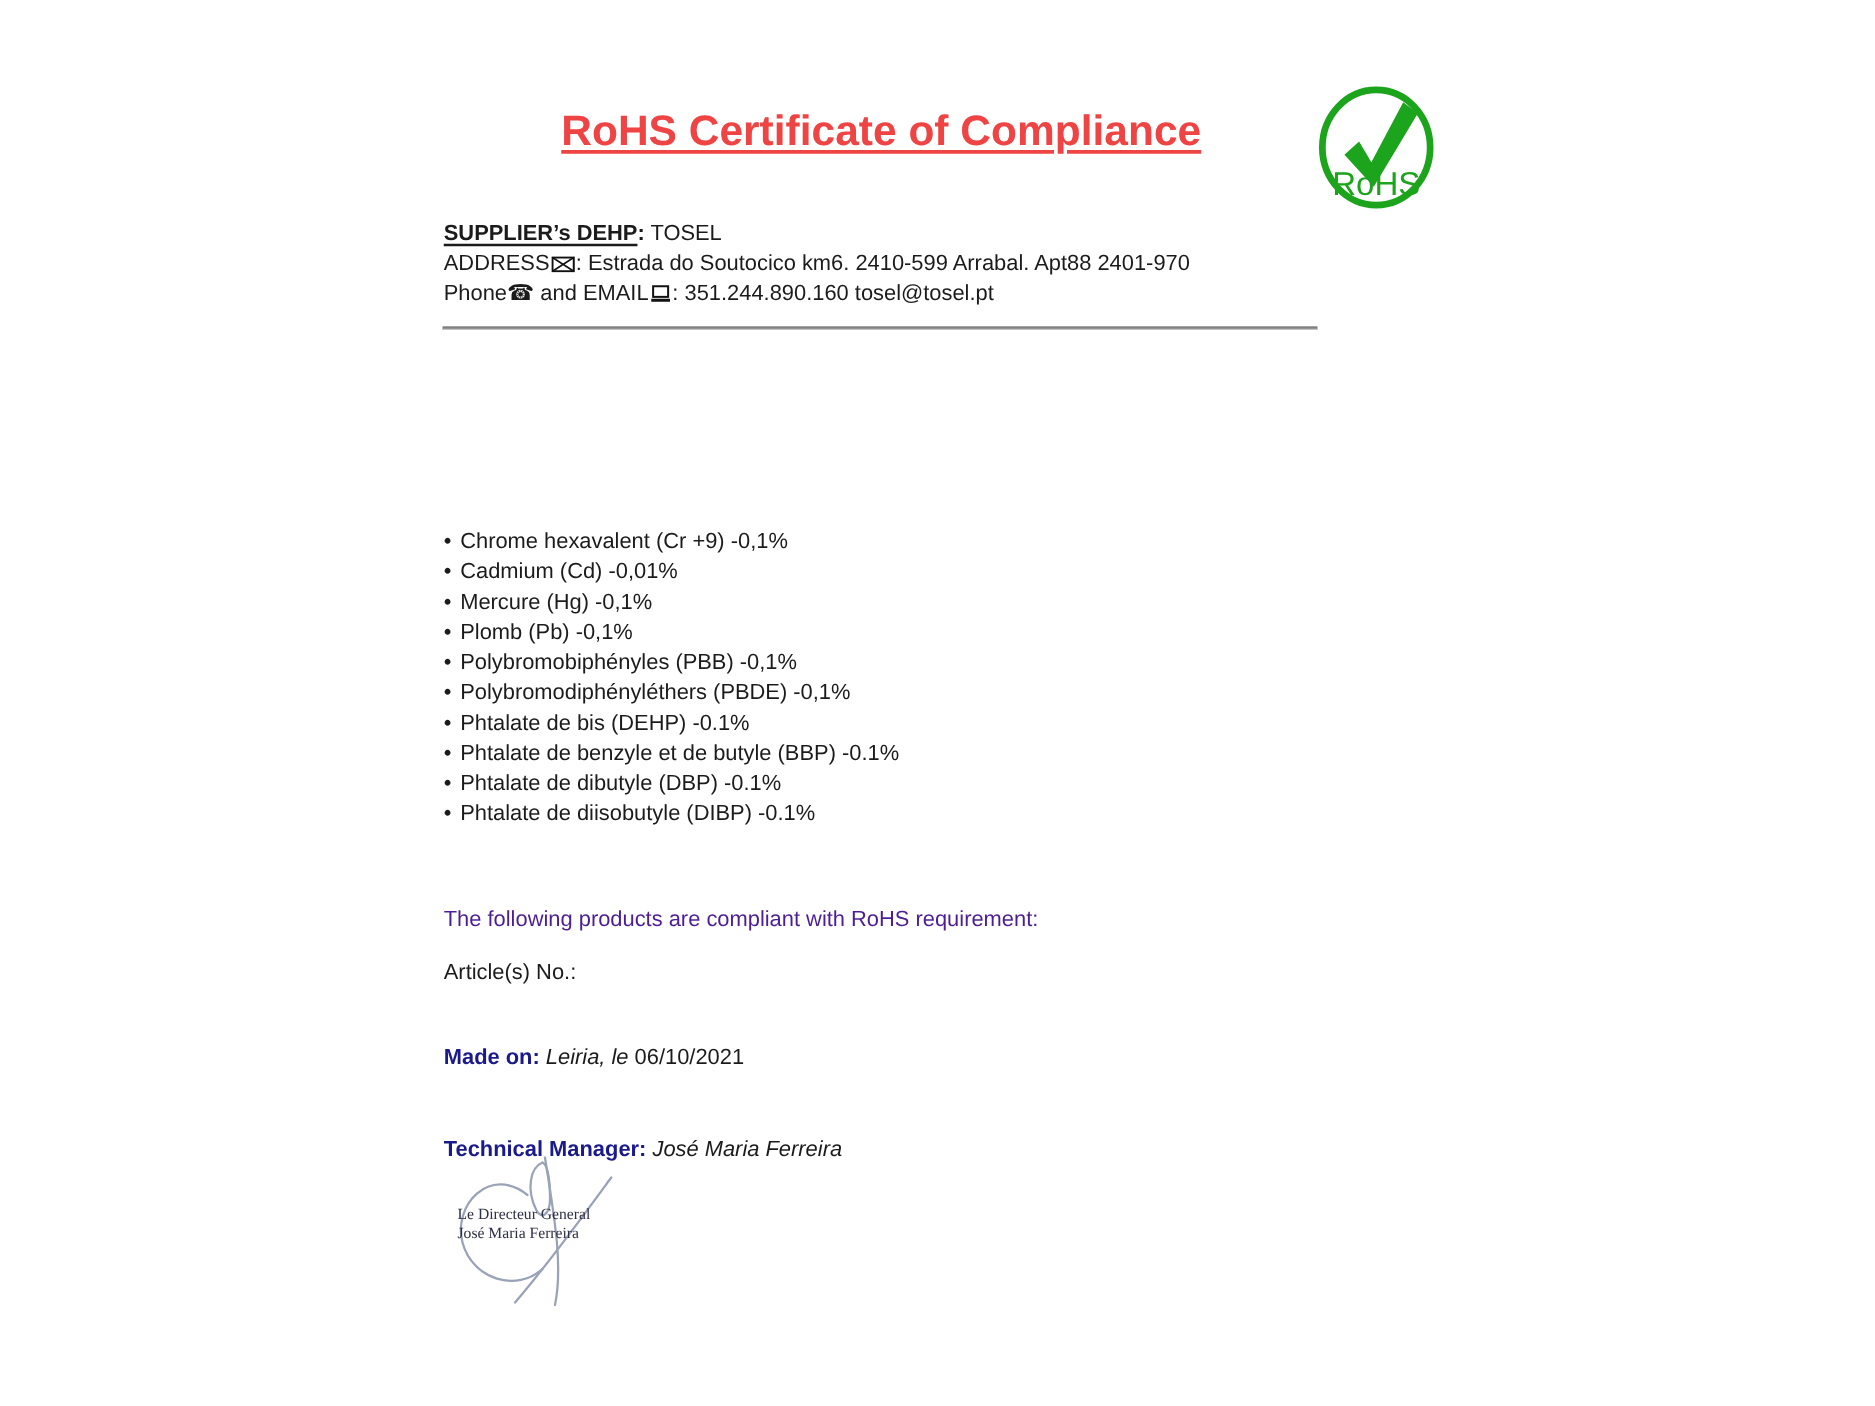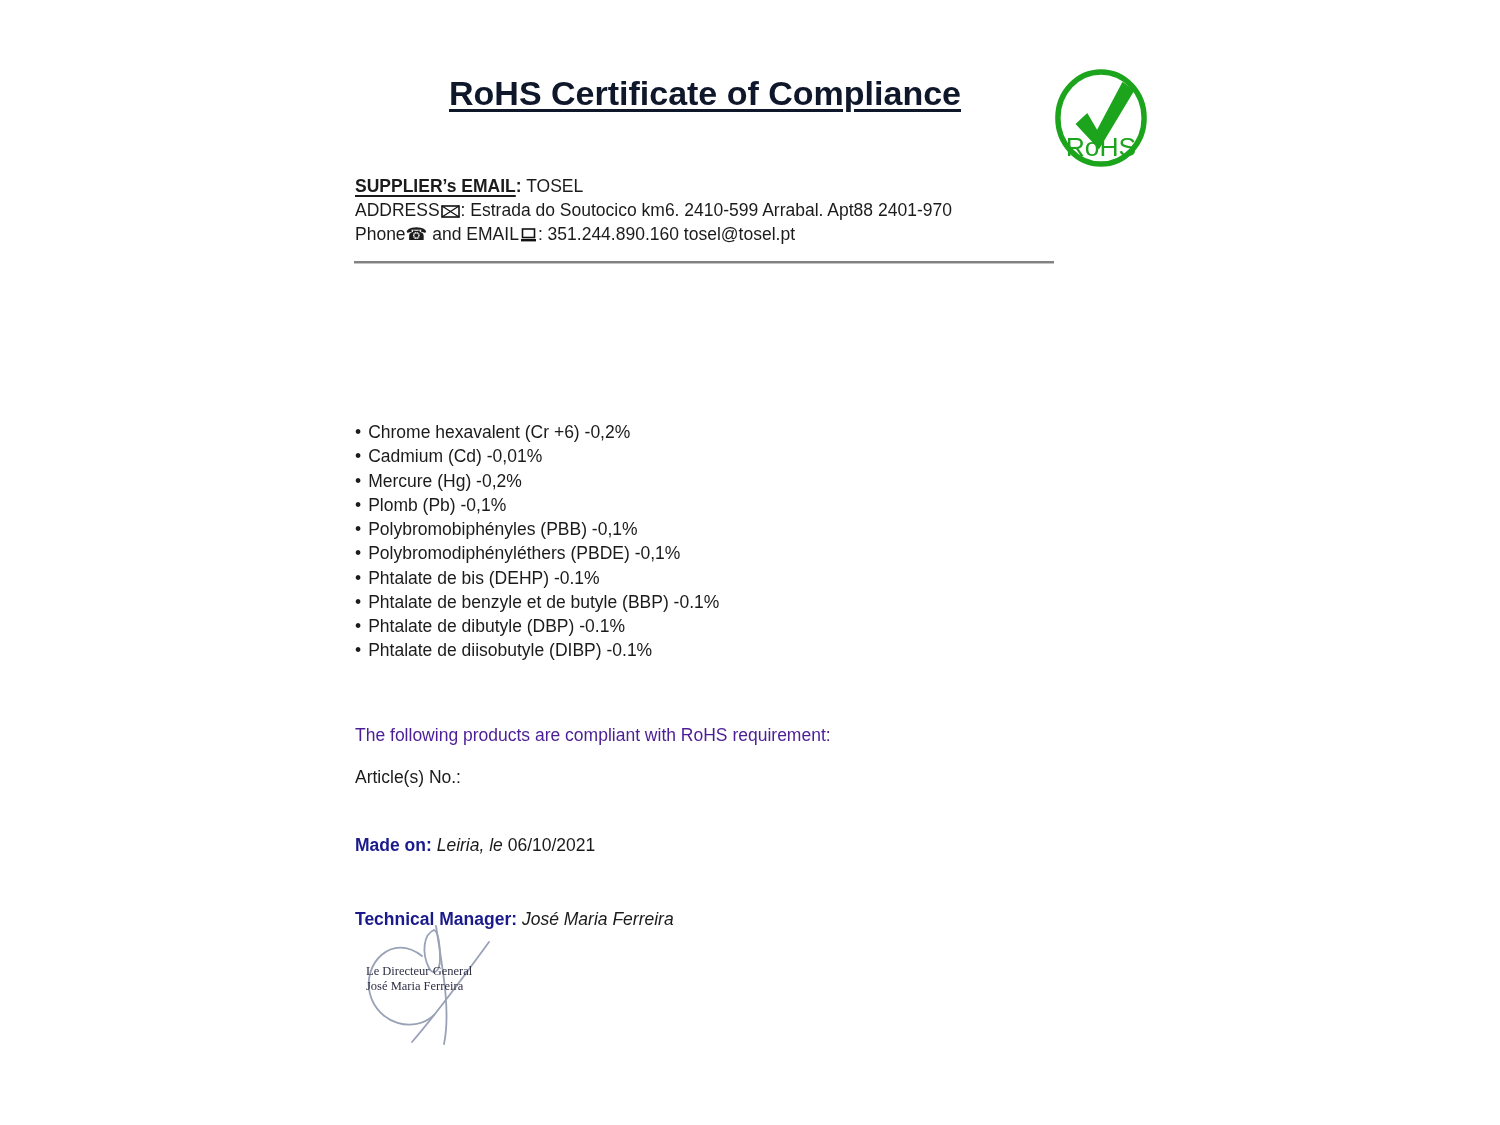--- a/index.html
+++ b/index.html
@@ -7,24 +7,24 @@
     position:relative;
     width:1500px; height:1125px;
     background:#ffffff;
     font-family:"Liberation Sans", sans-serif;
     color:#1b1b1b;
     overflow:hidden;
   }
   .abs { position:absolute; }
 
   .title {
-    left:355px; top:74px; width:700px;
+    left:355px; top:86px; width:700px;
     text-align:center;
     font-size:34px; font-weight:bold;
-    color:#0f172a;
+    color:#ef4444;
   }
   .title span {
     text-decoration:underline;
     text-decoration-thickness:3px;
     text-underline-offset:4px;
   }
 
   .logo { left:1052px; top:68px; width:98px; height:100px; }
 
   .supplier {
@@ -101,21 +101,21 @@
   <div class="abs logo">
     <svg width="98" height="100" viewBox="0 0 100 102">
       <ellipse cx="50" cy="51" rx="44" ry="47" fill="none" stroke="#1ca41c" stroke-width="5.5"></ellipse>
       <polygon points="24,57 36,46 46,63 72,14 84,23 48,83" fill="#1ca41c"></polygon>
       <text x="50" y="90" text-anchor="middle" font-family="Liberation Sans, sans-serif" font-size="27" fill="#1ca41c">RoHS</text>
     </svg>
   </div>
 
   <div class="abs supplier">
     <div>
-      <span class="lbl-underline">SUPPLIER’s EMAIL</span><span class="lbl-bold">:</span><span> TOSEL</span>
+      <span class="lbl-underline">SUPPLIER’s DEHP</span><span class="lbl-bold">:</span><span> TOSEL</span>
     </div>
     <div>
       <span>ADDRESS</span><svg class="inline-icon" width="19" height="13" viewBox="0 0 19 13">
           <rect x="1" y="1" width="17" height="11" fill="none" stroke="#111" stroke-width="1.6"></rect>
           <path d="M1,1 L18,12 M18,1 L1,12" fill="none" stroke="#111" stroke-width="1.2"></path>
         </svg><span>: Estrada do Soutocico km6. 2410-599 Arrabal. Apt88 2401-970</span>
     </div>
     <div>
       <span>Phone</span><span>☎</span><span> and EMAIL</span><svg class="inline-icon" width="17" height="14" viewBox="0 0 17 14">
           <rect x="2.5" y="1" width="12" height="8.5" fill="none" stroke="#111" stroke-width="1.6"></rect>
@@ -123,29 +123,29 @@
         </svg><span>: 351.244.890.160 tosel@tosel.pt</span>
     </div>
   </div>
 
   <div class="abs rule"></div>
 
 
   <div class="abs substances">
 
       <div class="row">
-        <span class="bullet">•</span><span>Chrome hexavalent (Cr +6) -0,2%</span>
+        <span class="bullet">•</span><span>Chrome hexavalent (Cr +9) -0,1%</span>
       </div>
 
       <div class="row">
         <span class="bullet">•</span><span>Cadmium (Cd) -0,01%</span>
       </div>
 
       <div class="row">
-        <span class="bullet">•</span><span>Mercure (Hg) -0,2%</span>
+        <span class="bullet">•</span><span>Mercure (Hg) -0,1%</span>
       </div>
 
       <div class="row">
         <span class="bullet">•</span><span>Plomb (Pb) -0,1%</span>
       </div>
 
       <div class="row">
         <span class="bullet">•</span><span>Polybromobiphényles (PBB) -0,1%</span>
       </div>
 

